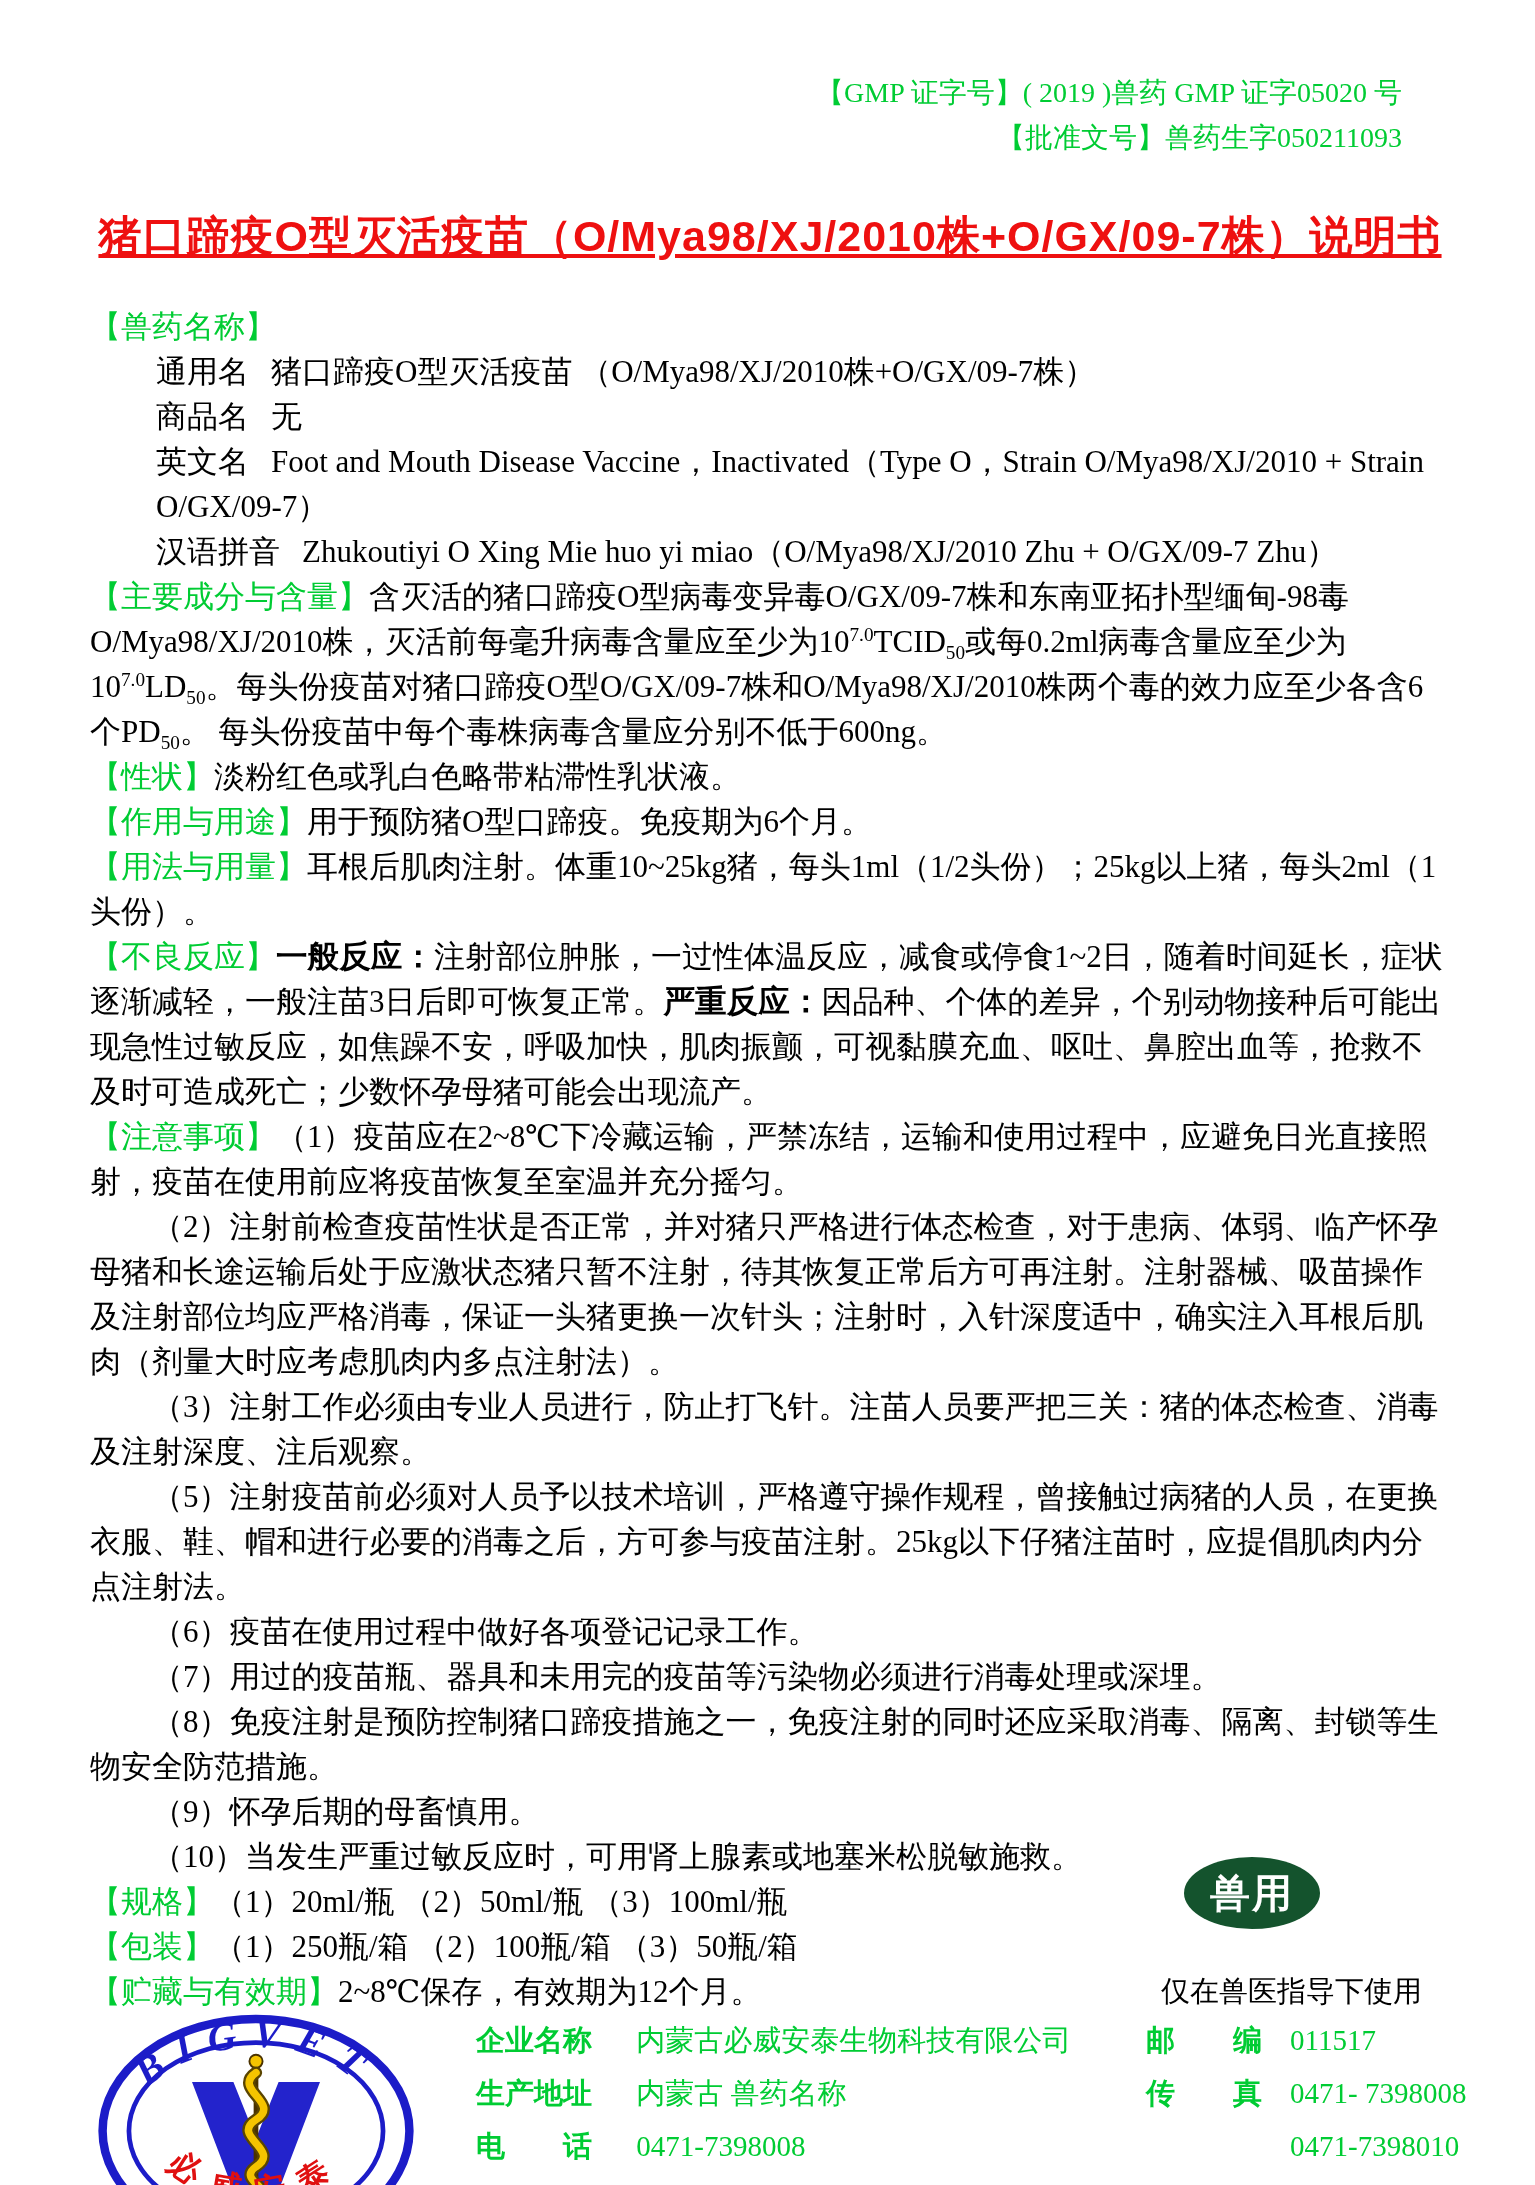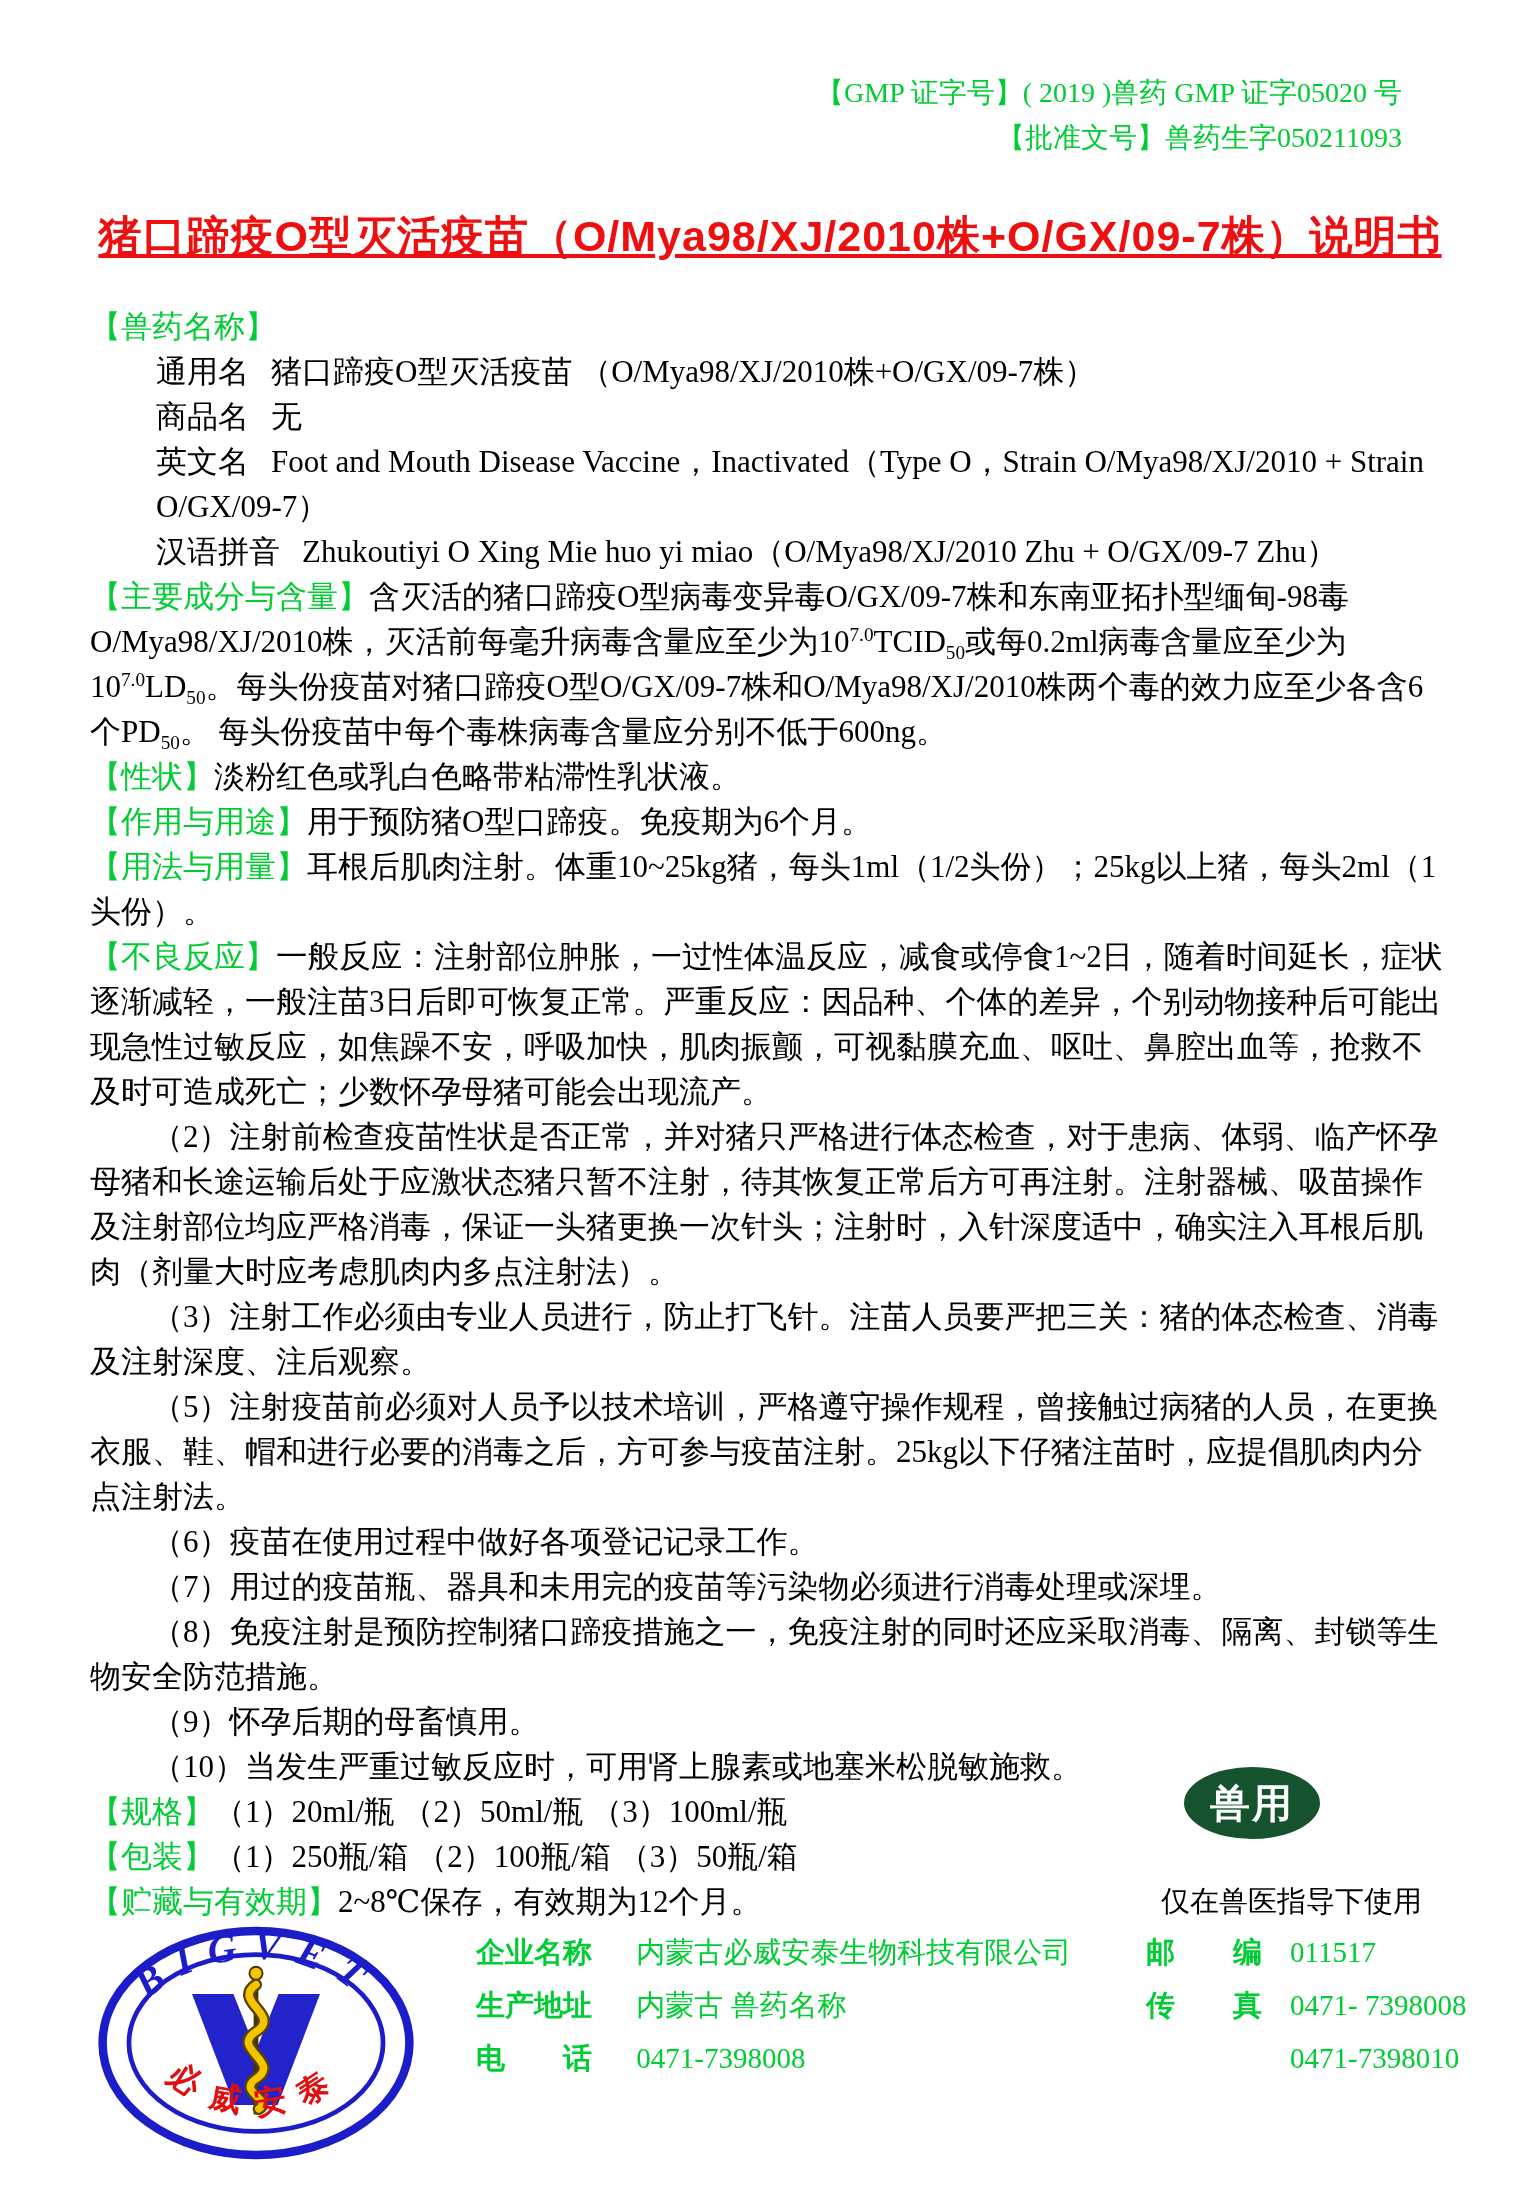--- a/index.html
+++ b/index.html
@@ -12,21 +12,21 @@
   
   .doc-title{color:#ee1010;font-size:43px;font-weight:bold;text-align:center;
              font-family:"Liberation Sans","DejaVu Sans",sans-serif;margin:48px 0 38px 0;letter-spacing:1px;text-decoration:underline;}
   
   .body-text p{margin:0;font-size:31px;line-height:45px;}
   .sec-header{color:#00cc33;font-family:"Liberation Sans","DejaVu Sans",sans-serif;}
   .name-row{padding-left:66px;}
   .name-row .gap{display:inline-block;width:22px;}
   .indent-para{text-indent:62px;}
   sup,sub{font-size:0.62em;line-height:0;}
-  .bold-run{font-weight:normal;font-family:"Liberation Sans","DejaVu Sans",sans-serif;font-size:1.02em;}
+  .bold-run{font-weight:bold;font-family:"Liberation Sans","DejaVu Sans",sans-serif;font-size:1.02em;}
   
   .tail-section{position:relative;}
   .vet-badge{position:absolute;top:-22px;right:130px;width:136px;height:72px;border-radius:50%;
              background:#14532d;color:#fff;display:flex;align-items:center;justify-content:center;
              font-size:40px;font-weight:bold;font-family:"Liberation Sans","DejaVu Sans",sans-serif;letter-spacing:2px;}
   .vet-note{position:absolute;bottom:0;right:28px;font-size:29px;line-height:45px;color:#000;}
   
   .footer{margin-top:auto;display:flex;align-items:flex-start;}
   .footer-logo{width:320px;flex:0 0 320px;margin-left:6px;}
   .info-table{border-collapse:collapse;font-size:29px;color:#00cc33;}
@@ -59,20 +59,21 @@
     <p><span class="sec-header">【主要成分与含量】</span><span><span>含灭活的猪口蹄疫O型病毒变异毒O/GX/09-7株和东南亚拓扑型缅甸-98毒O/Mya98/XJ/2010株，灭活前每毫升病毒含量应至少为10</span><sup>7.0</sup><span>TCID</span><sub>50</sub><span>或每0.2ml病毒含量应至少为10</span><sup>7.0</sup><span>LD</span><sub>50</sub><span>。每头份疫苗对猪口蹄疫O型O/GX/09-7株和O/Mya98/XJ/2010株两个毒的效力应至少各含6个PD</span><sub>50</sub><span>。 每头份疫苗中每个毒株病毒含量应分别不低于600ng。</span></span></p>
 
     <p><span class="sec-header">【性状】</span><span>淡粉红色或乳白色略带粘滞性乳状液。</span></p>
 
     <p><span class="sec-header">【作用与用途】</span><span>用于预防猪O型口蹄疫。免疫期为6个月。</span></p>
 
     <p><span class="sec-header">【用法与用量】</span><span>耳根后肌肉注射。体重10~25kg猪，每头1ml（1/2头份）；25kg以上猪，每头2ml（1头份）。</span></p>
 
     <p><span class="sec-header">【不良反应】</span><span><span class="bold-run">一般反应：</span><span>注射部位肿胀，一过性体温反应，减食或停食1~2日，随着时间延长，症状逐渐减轻，一般注苗3日后即可恢复正常。</span><span class="bold-run">严重反应：</span><span>因品种、个体的差异，个别动物接种后可能出现急性过敏反应，如焦躁不安，呼吸加快，肌肉振颤，可视黏膜充血、呕吐、鼻腔出血等，抢救不及时可造成死亡；少数怀孕母猪可能会出现流产。</span></span></p>
 
+    <p><span class="sec-header">【注意事项】</span><span>（1）疫苗应在2~8℃下冷藏运输，严禁冻结，运输和使用过程中，应避免日光直接照射，疫苗在使用前应将疫苗恢复至室温并充分摇匀。</span></p>
     <div>
         <p class="indent-para">（2）注射前检查疫苗性状是否正常，并对猪只严格进行体态检查，对于患病、体弱、临产怀孕母猪和长途运输后处于应激状态猪只暂不注射，待其恢复正常后方可再注射。注射器械、吸苗操作及注射部位均应严格消毒，保证一头猪更换一次针头；注射时，入针深度适中，确实注入耳根后肌肉（剂量大时应考虑肌肉内多点注射法）。</p>
         <p class="indent-para">（3）注射工作必须由专业人员进行，防止打飞针。注苗人员要严把三关：猪的体态检查、消毒及注射深度、注后观察。</p>
         <p class="indent-para">（5）注射疫苗前必须对人员予以技术培训，严格遵守操作规程，曾接触过病猪的人员，在更换衣服、鞋、帽和进行必要的消毒之后，方可参与疫苗注射。25kg以下仔猪注苗时，应提倡肌肉内分点注射法。</p>
         <p class="indent-para">（6）疫苗在使用过程中做好各项登记记录工作。</p>
         <p class="indent-para">（7）用过的疫苗瓶、器具和未用完的疫苗等污染物必须进行消毒处理或深埋。</p>
         <p class="indent-para">（8）免疫注射是预防控制猪口蹄疫措施之一，免疫注射的同时还应采取消毒、隔离、封锁等生物安全防范措施。</p>
         <p class="indent-para">（9）怀孕后期的母畜慎用。</p>
         <p class="indent-para">（10）当发生严重过敏反应时，可用肾上腺素或地塞米松脱敏施救。</p>
       </div>

